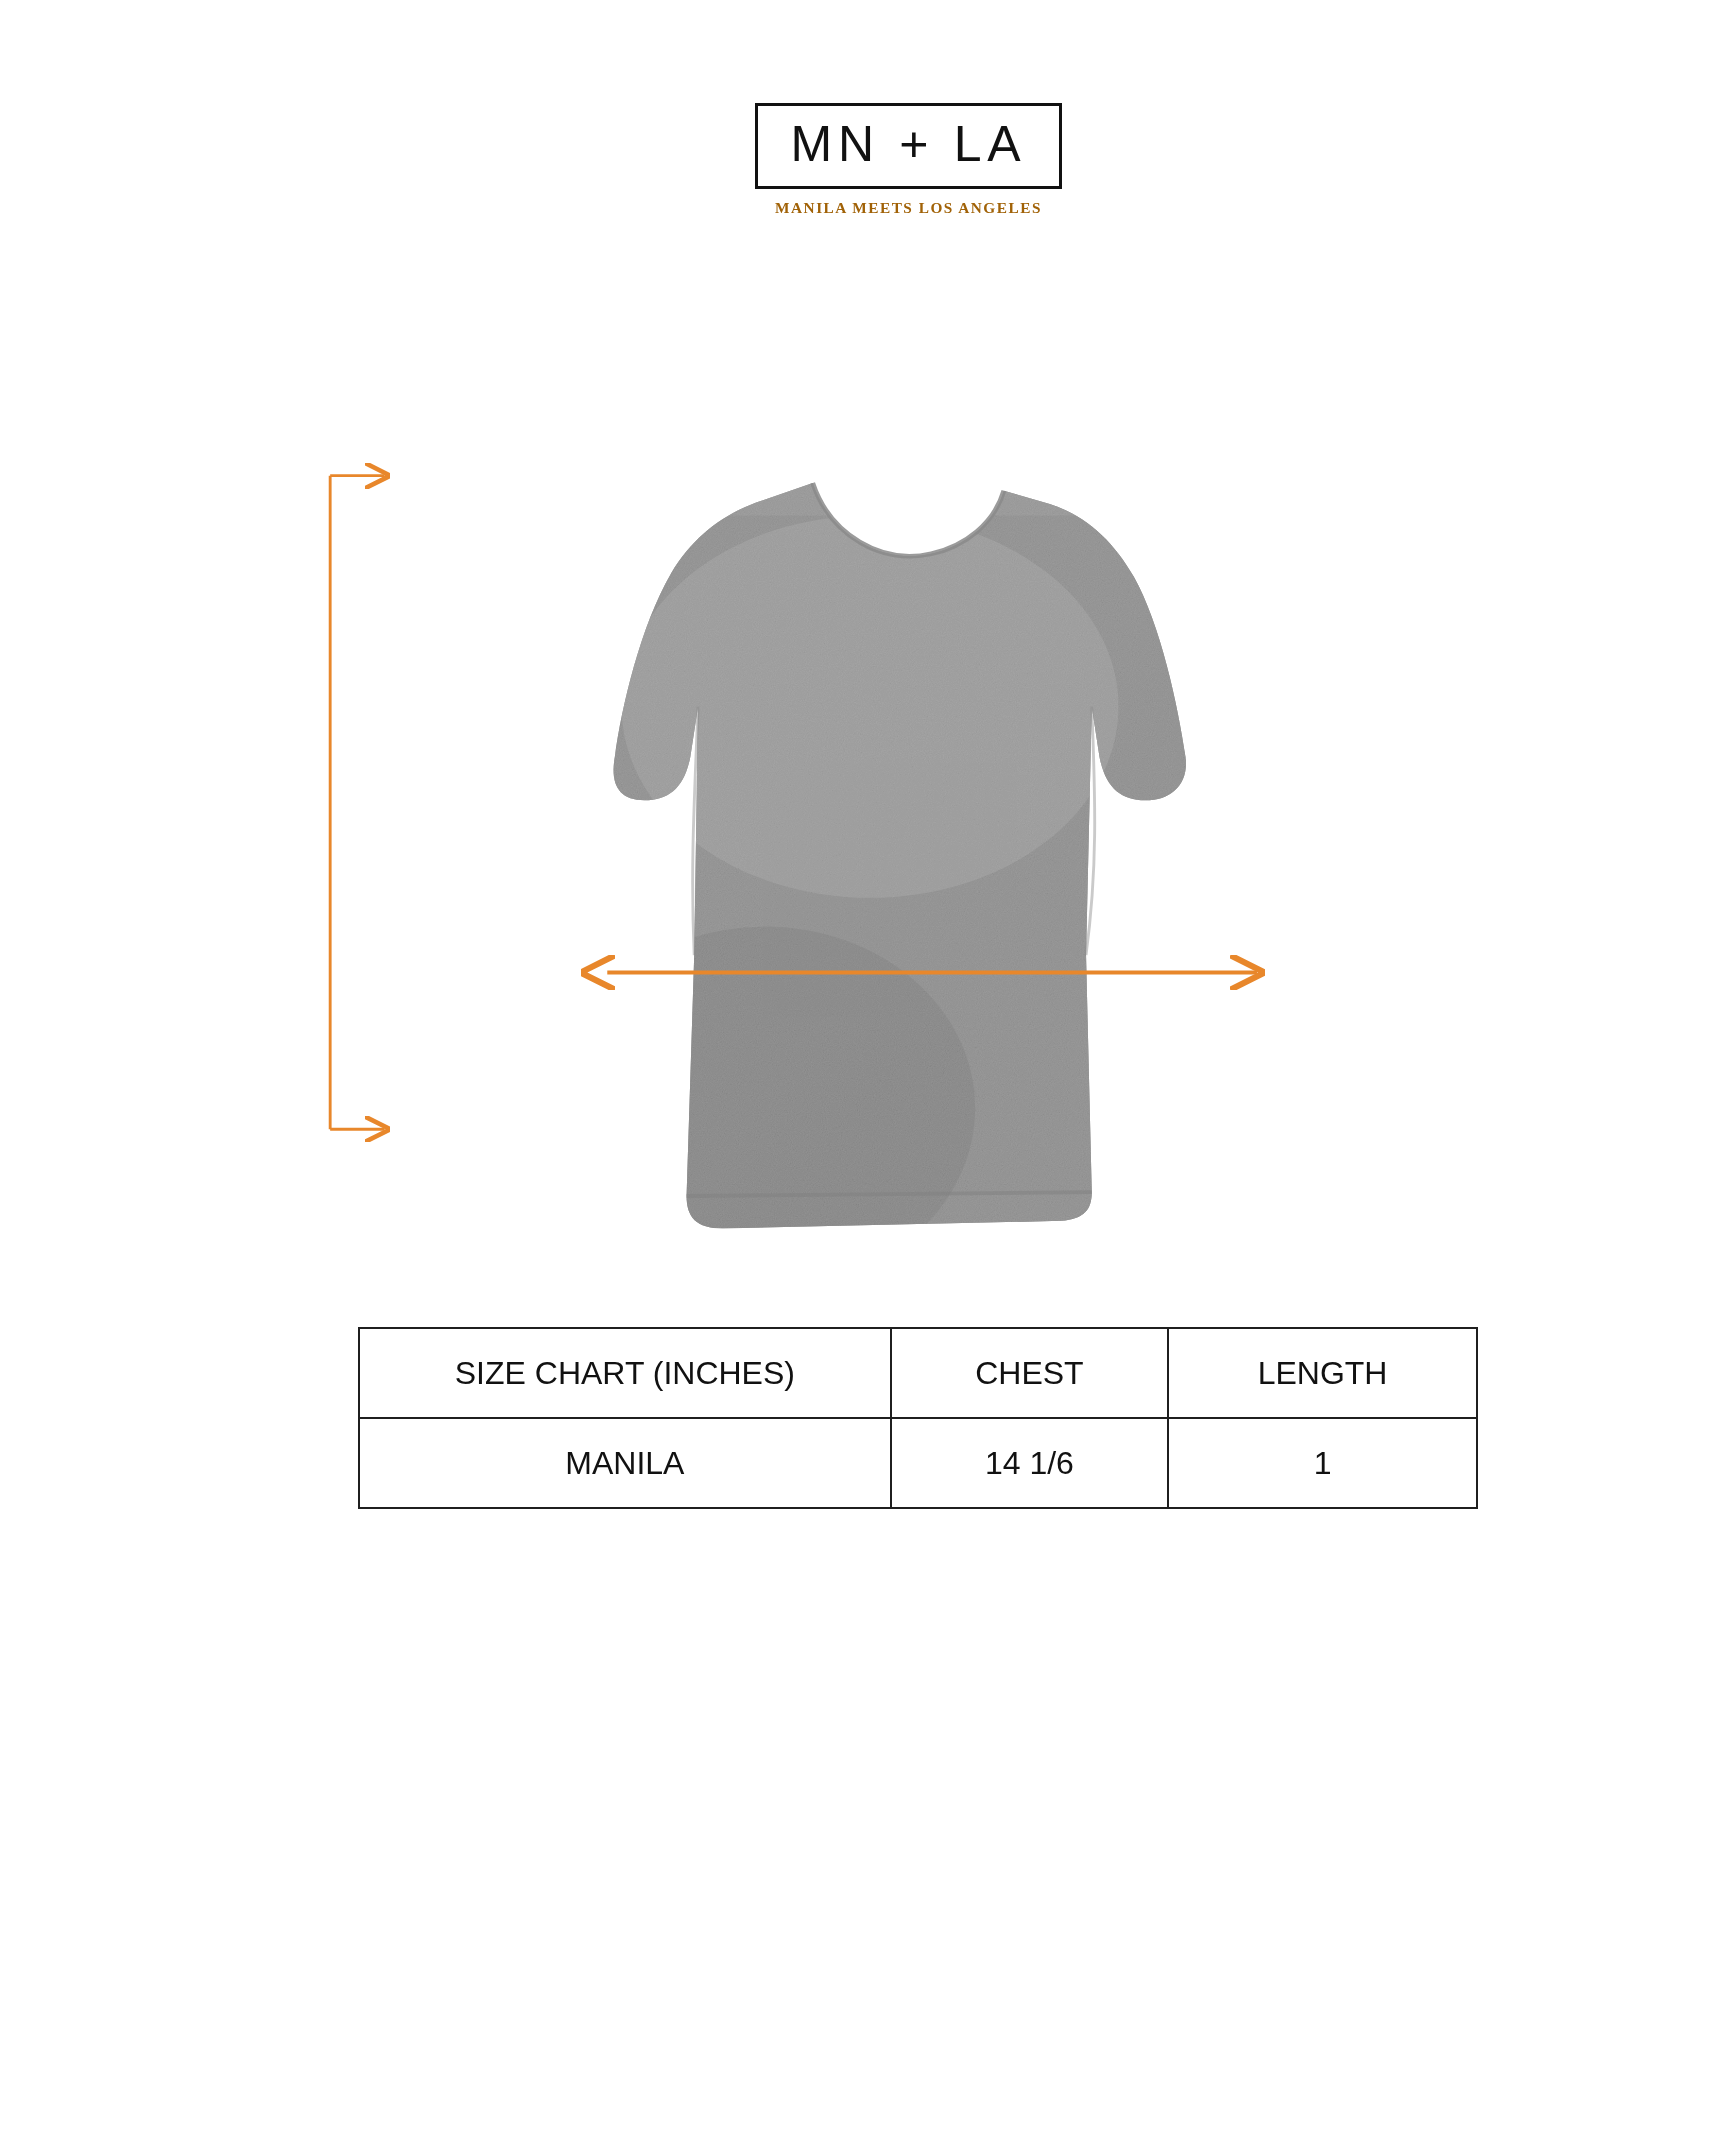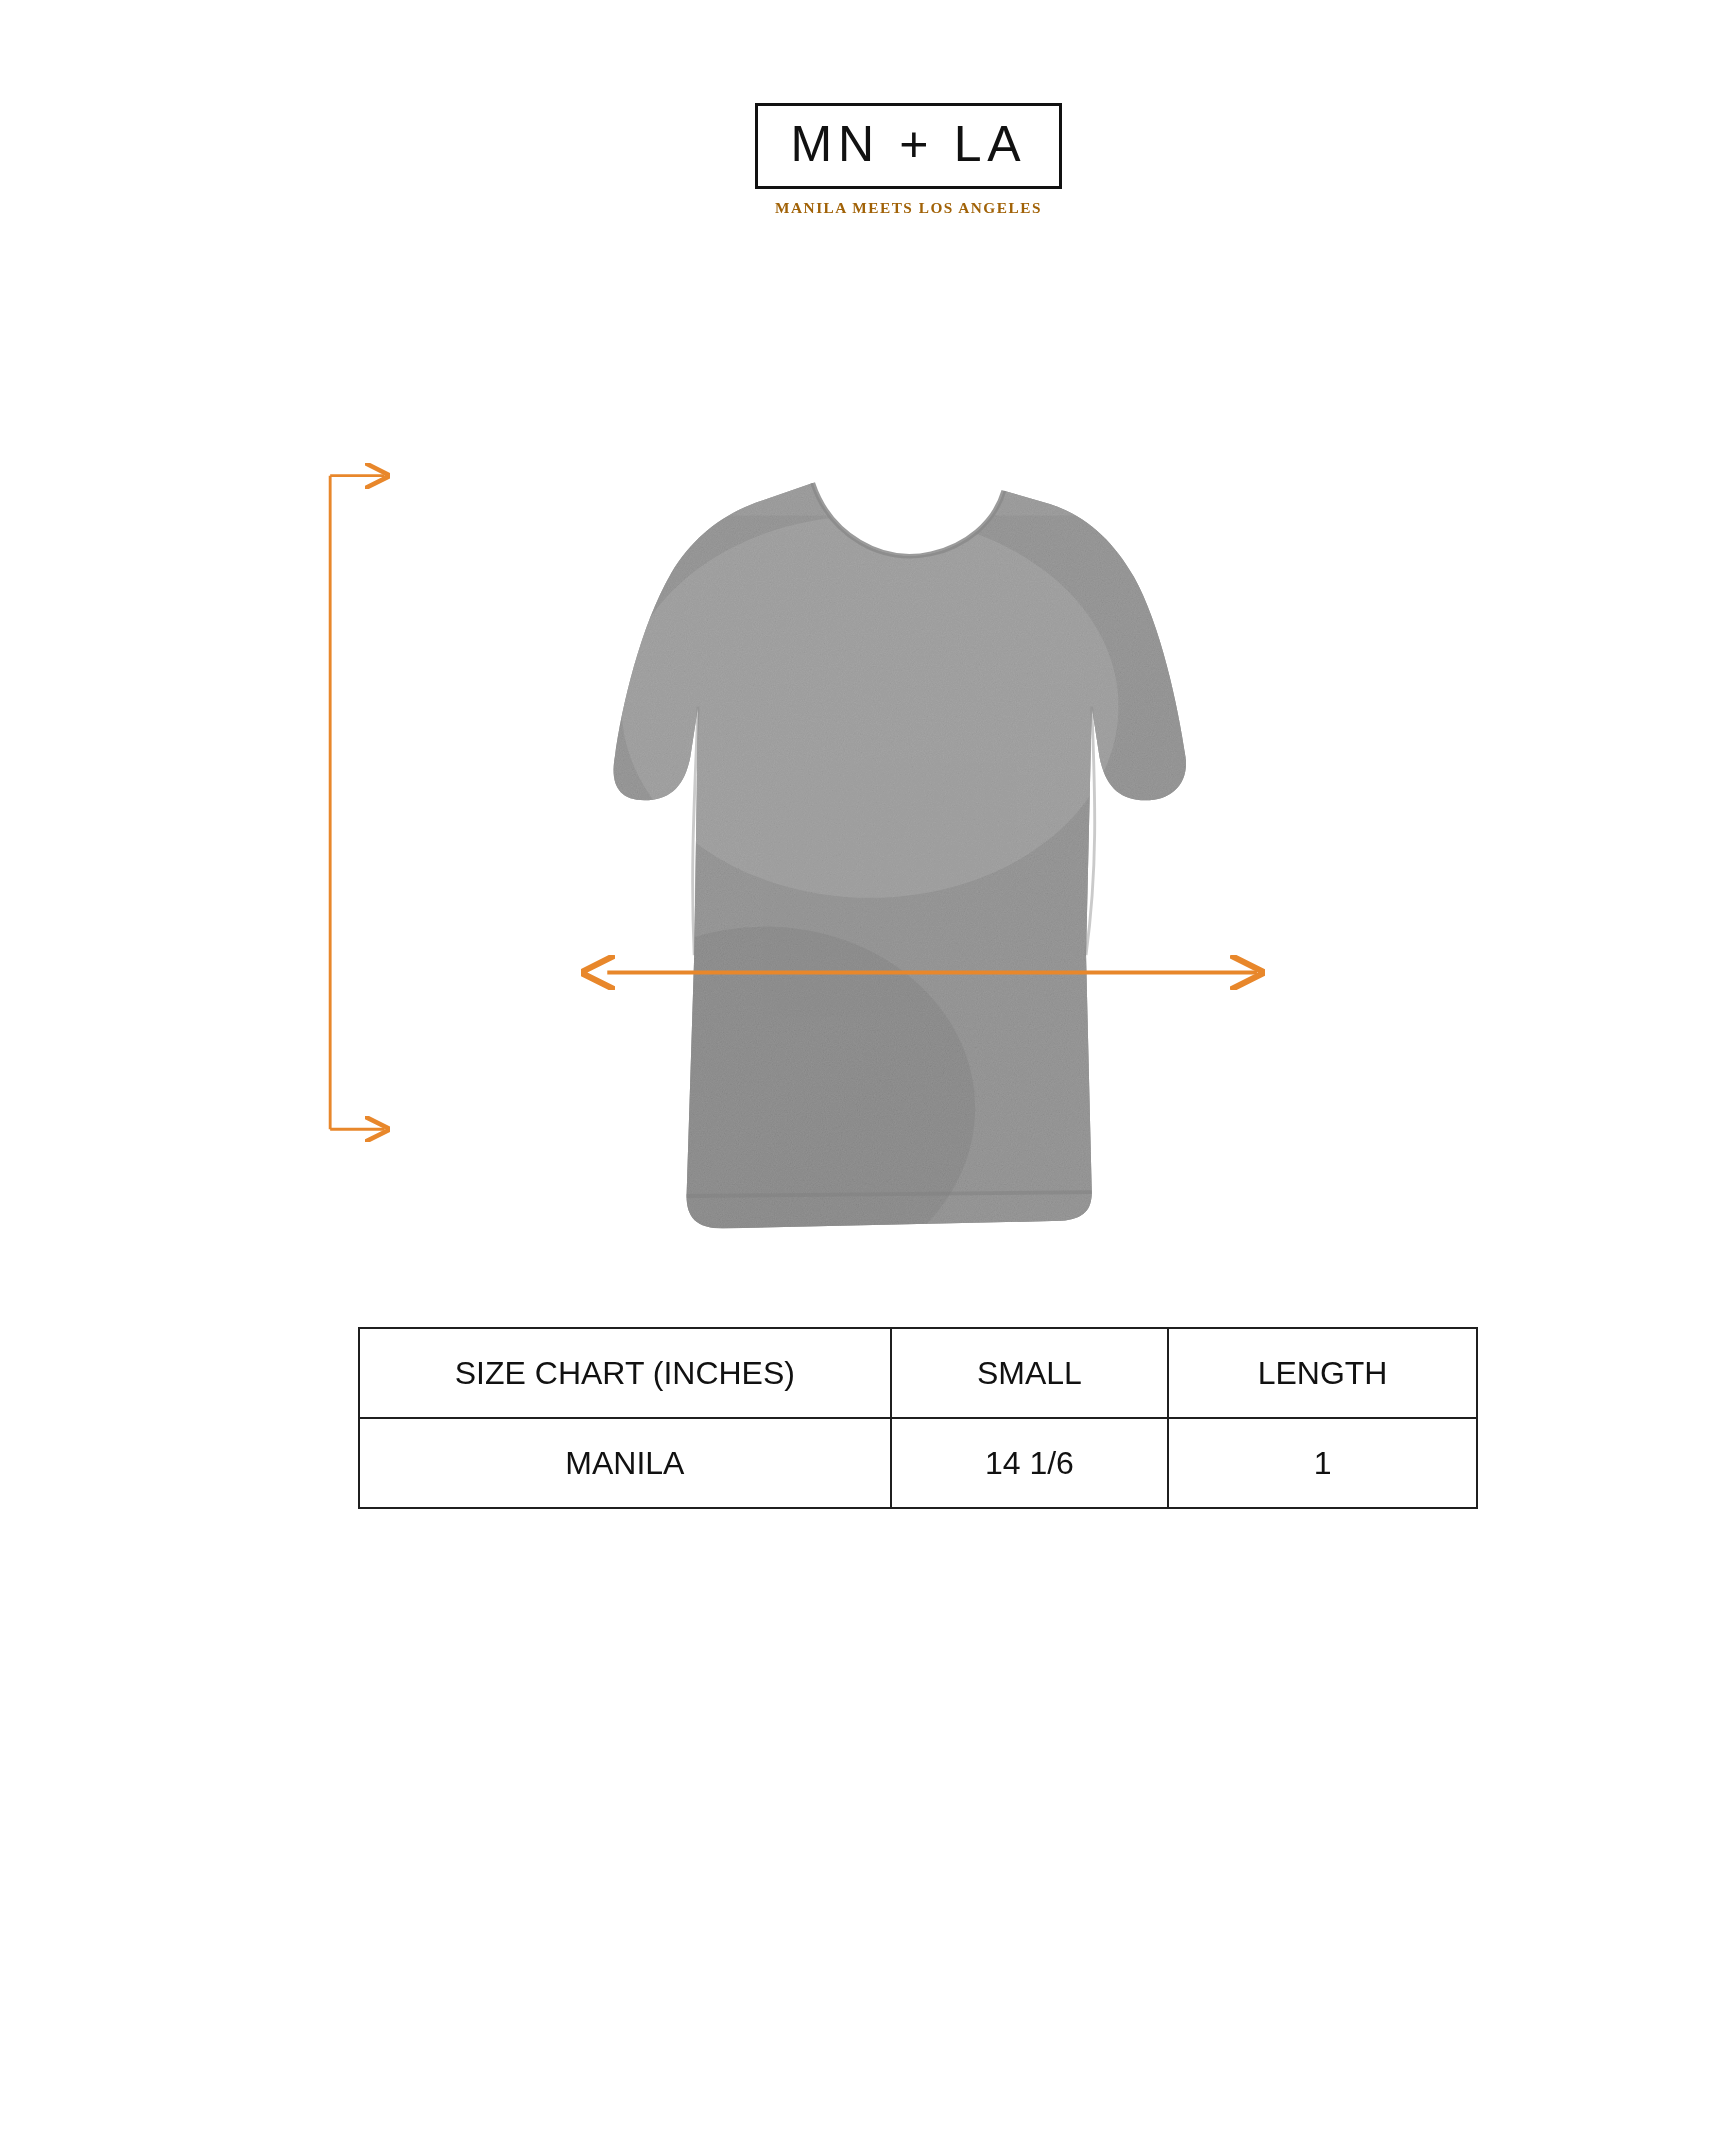--- a/index.html
+++ b/index.html
@@ -180,21 +180,21 @@
     <g>
       <line x1="335" y1="618" x2="1015" y2="618" stroke="#E8872B" stroke-width="4" marker-start="url(#arrHeadStart)" marker-end="url(#arrHead)"></line>
     </g>
   </svg>
 </div>
 
 <table class="size-table">
   <thead>
     <tr>
       <th class="col-label">SIZE CHART (INCHES)</th>
-      <th class="col-chest">SMALL</th>
+      <th class="col-chest">CHEST</th>
       <th class="col-length">LENGTH</th>
     </tr>
   </thead>
   <tbody>
     <tr>
       <td>MANILA</td>
       <td>14 1/6</td>
       <td>1</td>
     </tr>
   </tbody>

